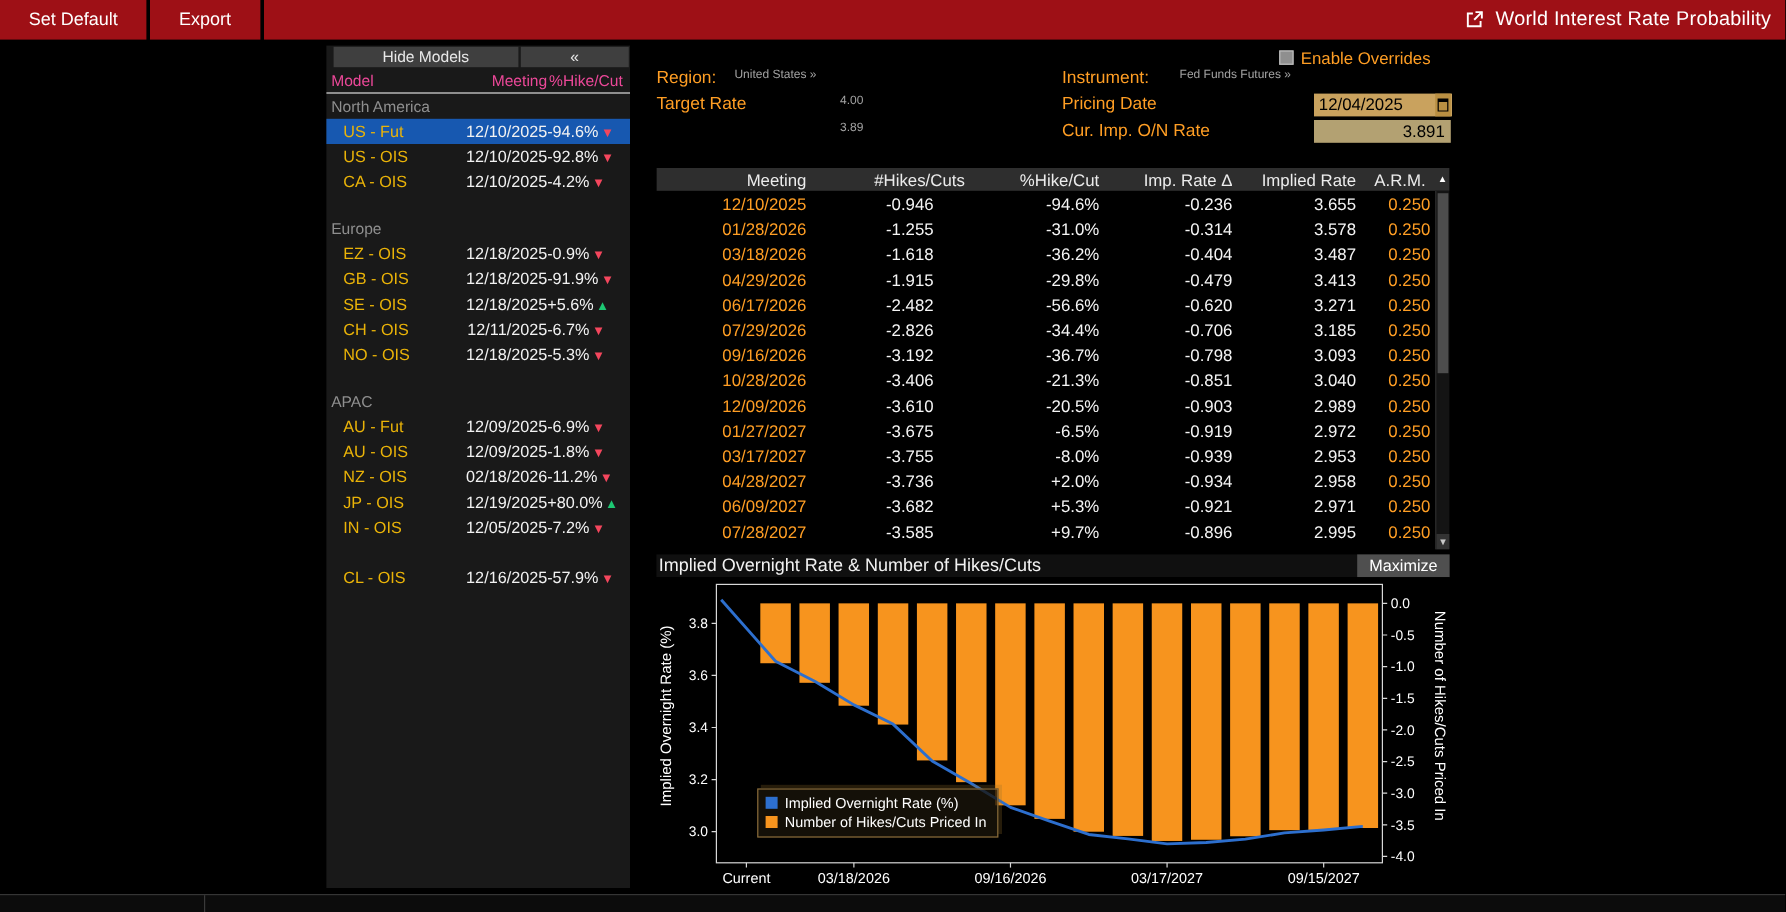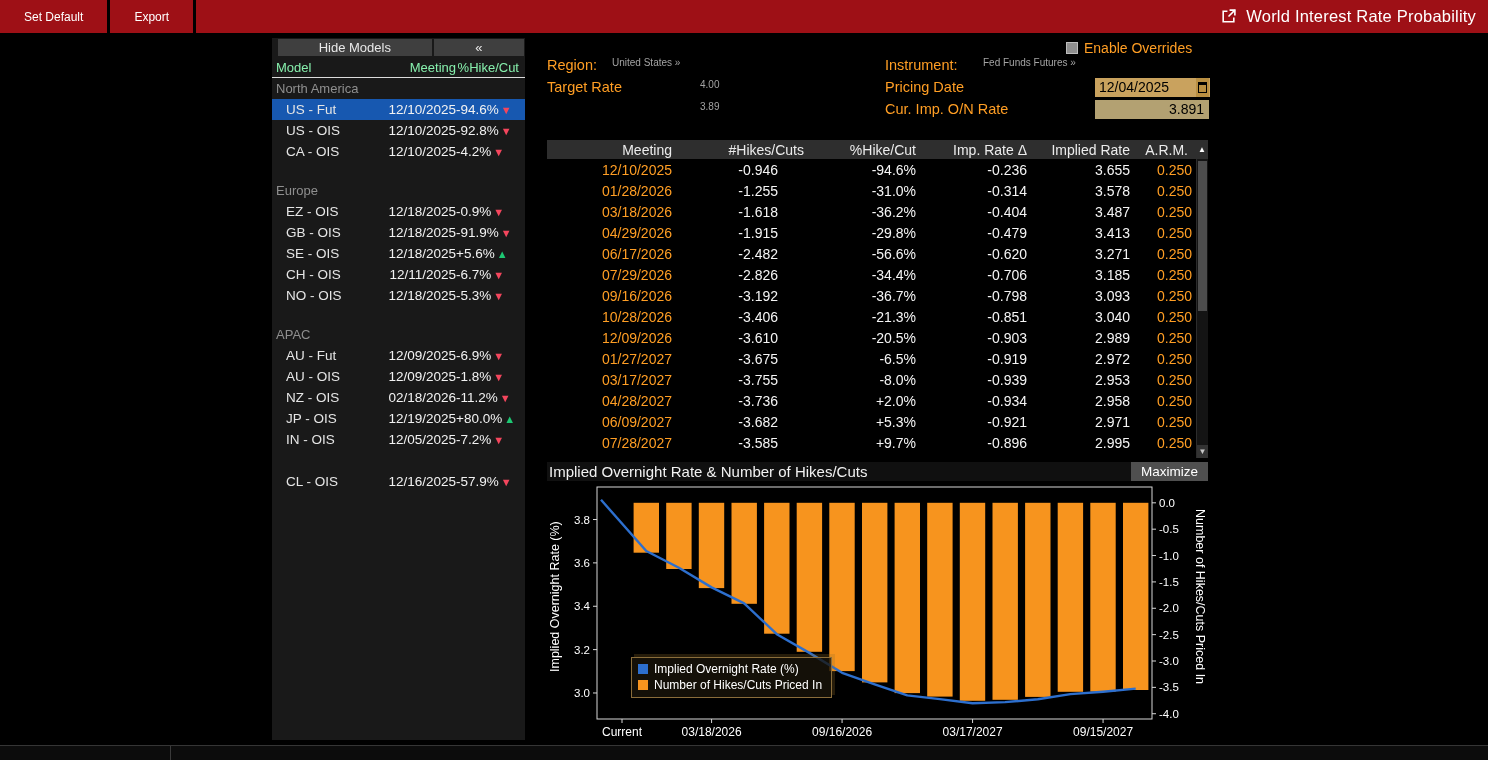--- a/index.html
+++ b/index.html
@@ -2,38 +2,38 @@
 <html><head>
 <meta charset="utf-8">
 <style>
   * { margin:0; padding:0; box-sizing:border-box; }
   html,body { background:#000; }
   body { font-family:"Liberation Sans", sans-serif; }
   .screen { position:relative; width:1488px; height:760px; background:#000; overflow:hidden; color:#fff; }
 
   
   .topbar { position:absolute; left:0; top:0; width:1488px; height:33px; background:#000; display:flex; gap:3px; }
-  .tb-btn { background:#9e1016; color:#fff; font-size:12px; display:flex; align-items:center; padding:0 24px; cursor:pointer; }
+  .tb-btn { background:#9e1016; color:#fff; font-size:15px; display:flex; align-items:center; padding:0 24px; cursor:pointer; }
   .tb-fill { flex:1; background:#9e1016; display:flex; align-items:center; justify-content:flex-end; gap:9px; padding-right:12px; }
   .tb-title { color:#fff; font-size:16.5px; letter-spacing:.2px; }
 
   
   .left-panel { position:absolute; left:272px; top:38px; width:253px; height:702px; background:#191919; }
   .lp-buttons { display:flex; gap:2px; padding:1px 1px 3px 6px; }
   .lp-btn { background:#3f3f3f; color:#e8e8e8; font-size:13px; text-align:center; height:17px; line-height:17px; cursor:pointer; }
   .lp-btn.hide { flex:1.7; }
   .lp-btn.collapse { flex:1; }
-  .lp-header { display:grid; grid-template-columns:92px 88px 1fr; font-size:13px; color:#86efac; padding:1px 6px 2px 4px; border-bottom:1px solid #dcdcdc; }
+  .lp-header { display:grid; grid-template-columns:92px 88px 1fr; font-size:13px; color:#ec4899; padding:1px 6px 2px 4px; border-bottom:1px solid #dcdcdc; }
   .lp-header .h-meet { text-align:right; }
   .lp-header .h-val { text-align:right; }
   .group { margin-top:21px; }
   .group:first-child { margin-top:3px; }
   .group-label { color:#8f8f8f; font-size:13px; padding:0 4px 3px 4px; }
   .lp-row { display:grid; grid-template-columns:92px 88px 1fr; height:21px; align-items:center; font-size:13.5px; padding:0 6px 0 4px; cursor:pointer; }
-  .lp-row .c-model { padding-left:10px; color:#e5e5e5; }
+  .lp-row .c-model { padding-left:10px; color:#eab308; }
   .lp-row .c-meet { text-align:right; color:#f2f2f2; }
   .lp-row .c-val { text-align:left; color:#f2f2f2; white-space:nowrap; }
   .lp-row.selected { background:#1758b0; }
   .arr { font-size:11px; margin-left:2px; }
   .arr.down { color:#f4465d; }
   .arr.up { color:#1dc873; }
 
   
   .lbl { color:#ff9e24; font-size:14.5px; position:absolute; white-space:nowrap; }
   .val { color:#a3a3a3; font-size:10px; position:absolute; white-space:nowrap;text-align:center; }

